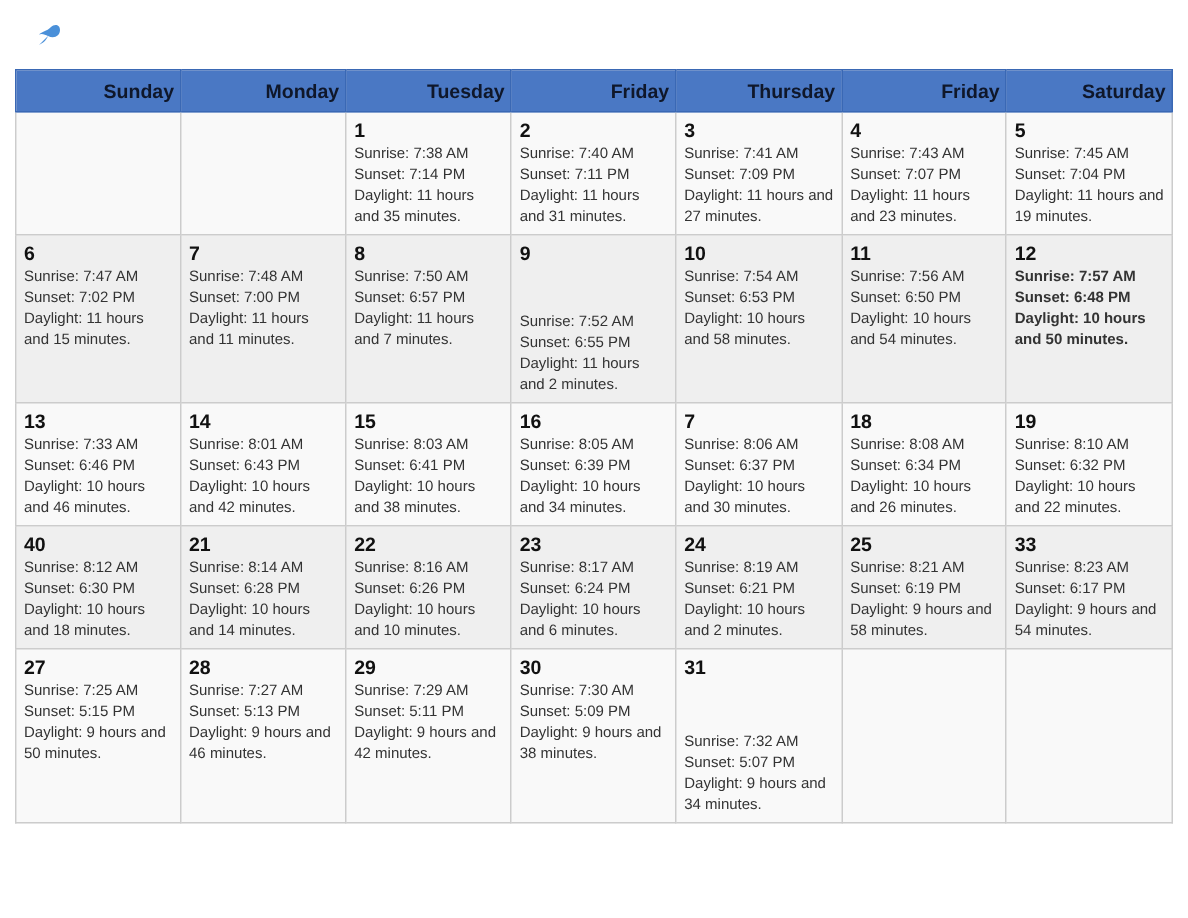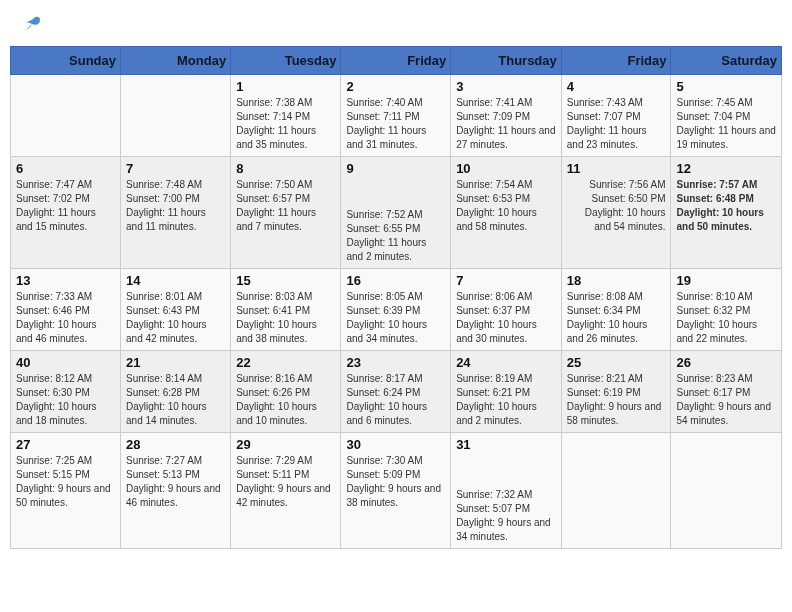--- a/index.html
+++ b/index.html
@@ -195,21 +195,21 @@
 Daylight: 11 hours and 2 minutes.</div>
         </td>
         <td>
           <span class="day-number">10</span>
           <div class="day-info" style="white-space: pre-line;">Sunrise: 7:54 AM
 Sunset: 6:53 PM
 Daylight: 10 hours and 58 minutes.</div>
         </td>
         <td>
           <span class="day-number">11</span>
-          <div class="day-info" style="white-space: pre-line; text-align: right;">Sunrise: 7:56 AM
+          <div class="day-info" style="white-space: pre-line;">Sunrise: 7:56 AM
 Sunset: 6:50 PM
 Daylight: 10 hours and 54 minutes.</div>
         </td>
         <td>
           <span class="day-number">12</span>
           <div class="day-info" style="white-space: pre-line; font-weight: bold;">Sunrise: 7:57 AM
 Sunset: 6:48 PM
 Daylight: 10 hours and 50 minutes.</div>
         </td>
       </tr>
@@ -288,21 +288,21 @@
 Sunset: 6:21 PM
 Daylight: 10 hours and 2 minutes.</div>
         </td>
         <td>
           <span class="day-number">25</span>
           <div class="day-info" style="white-space: pre-line;">Sunrise: 8:21 AM
 Sunset: 6:19 PM
 Daylight: 9 hours and 58 minutes.</div>
         </td>
         <td>
-          <span class="day-number">26</span>
+          <span class="day-number">33</span>
           <div class="day-info" style="white-space: pre-line;">Sunrise: 8:23 AM
 Sunset: 6:17 PM
 Daylight: 9 hours and 54 minutes.</div>
         </td>
       </tr>
       <tr>
         <td>
           <span class="day-number">27</span>
           <div class="day-info" style="white-space: pre-line;">Sunrise: 7:25 AM
 Sunset: 5:15 PM

